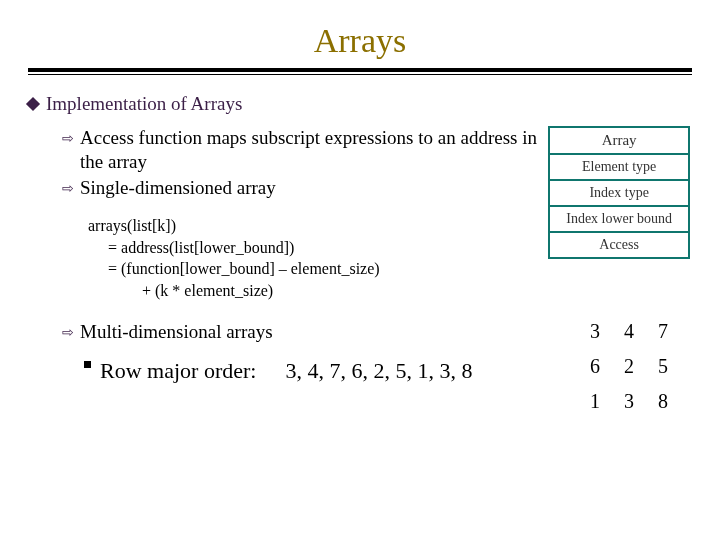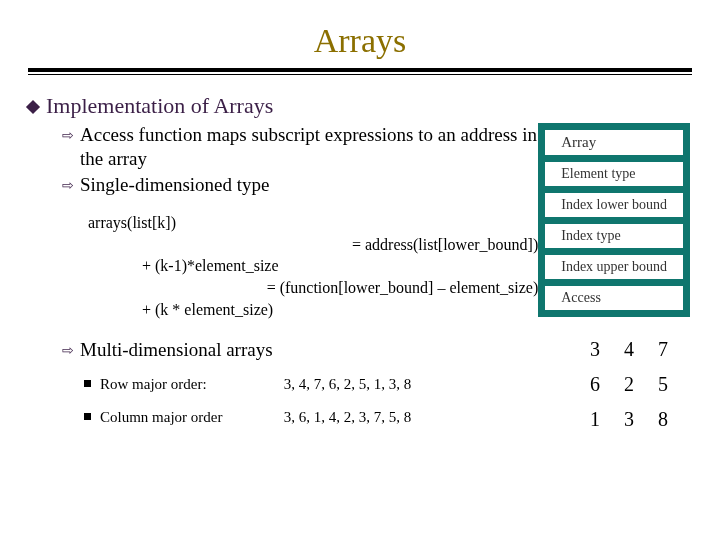--- a/index.html
+++ b/index.html
@@ -17,23 +17,23 @@
     font-size: 34px;
     color: #8b6f00;
     padding-top: 22px;
     padding-bottom: 8px;
   }
   .rule-wrap { padding: 0 28px 0 28px; }
   .rule1 { height: 4px; background: #000; }
   .rule2 { height: 1px; background: #000; margin-top: 2px; }
   .content { padding: 8px 28px 0 28px; }
   .h2 {
-    font-size: 22px;
+    font-size: 19px;
     color: #3b1f47;
-    margin: 10px 0 2px 0;
+    margin: 10px 0 9px 0;
   }
   .diamond {
     display: inline-block;
     width: 10px; height: 10px;
     background: #3b1f47;
     transform: rotate(45deg);
     margin-right: 8px;
     vertical-align: 1px;
   }
   .bullets1 { margin-left: 34px; }
@@ -49,52 +49,53 @@
     position: absolute;
     left: 0; top: 4px;
     font-size: 14px;
     color: #3b1f47;
   }
   .codeblock {
     font-size: 16px;
     margin: 16px 0 10px 60px;
     line-height: 1.35;
   }
-  .indent1 { padding-left: 20px; text-align: right; }
+  .indent1 { padding-left: 20px; }
   .indent2 { padding-left: 54px; }
   .row-split {
     display: flex;
     justify-content: space-between;
     align-items: flex-start;
   }
   .desc-table {
     border-collapse: collapse;
     margin-top: 2px;
     margin-right: 2px;
   }
   .desc-table td {
-    border: 7px solid #0f766e;
+    border: 2px solid #0f766e;
     padding: 4px 16px;
     font-size: 14px;
     color: #333;
+    text-align: center;
     white-space: nowrap;
   }
   .desc-table tr:first-child td {
     font-weight: normal;
     font-size: 15px;
   }
   .lower-grid {
     display: flex;
     justify-content: space-between;
     align-items: flex-start;
     margin-top: 6px;
   }
   .bullets2 { margin-left: 56px; }
   .bul2 {
-    font-size: 15px;
+    font-size: 22px;
     padding-left: 16px;
     position: relative;
     line-height: 1.5;
     white-space: nowrap;
     margin-top: 11px;
   }
   .square {
     position: absolute;
     left: 0; top: 7px;
     width: 7px; height: 7px;
@@ -131,49 +132,45 @@
 
   <div class="row-split">
     <div class="left-col">
       <div class="bullets1">
         <div class="bul1">
           <span class="arrow-open">⇨</span>
           <span>Access function maps subscript expressions to an address in the array</span>
         </div>
         <div class="bul1">
           <span class="arrow-open">⇨</span>
-          <span>Single-dimensioned type</span>
+          <span>Single-dimensioned array</span>
         </div>
       </div>
 
       <div class="codeblock">
         <div>arrays(list[k])</div>
         <div class="indent1">= address(list[lower_bound])</div>
-        <div class="indent2">+ (k-1)*element_size</div>
         <div class="indent1">= (function[lower_bound] – element_size)</div>
         <div class="indent2">+ (k * element_size)</div>
       </div>
     </div>
 
     <table class="desc-table">
       <tbody>
           <tr>
             <td>Array</td>
           </tr>
       <tr>
             <td>Element type</td>
           </tr>
       <tr>
+            <td>Index type</td>
+          </tr>
+      <tr>
             <td>Index lower bound</td>
-          </tr>
-      <tr>
-            <td>Index type</td>
-          </tr>
-      <tr>
-            <td>Index upper bound</td>
           </tr>
       <tr>
             <td>Access</td>
           </tr>
     </tbody>
       </table>
   </div>
 
   <div class="lower-grid">
     <div class="left-col">
@@ -181,25 +178,20 @@
         <div class="bul1">
           <span class="arrow-open">⇨</span>
           <span>Multi-dimensional arrays</span>
         </div>
       </div>
       <div class="bullets2">
         <div class="bul2">
           <span class="square"></span>
           <span class="label">Row major order:</span>
           <span>3, 4, 7, 6, 2, 5, 1, 3, 8</span>
-        </div>
-        <div class="bul2">
-          <span class="square"></span>
-          <span class="label">Column major order</span>
-          <span>3, 6, 1, 4, 2, 3, 7, 5, 8</span>
         </div>
       </div>
     </div>
 
     <div class="matrix">
       <table>
         <tbody>
             <tr>
           <td>3</td>
           <td>4</td>

